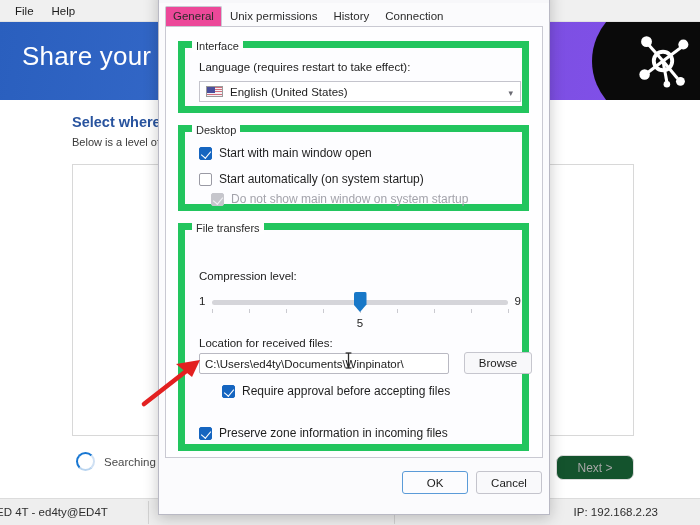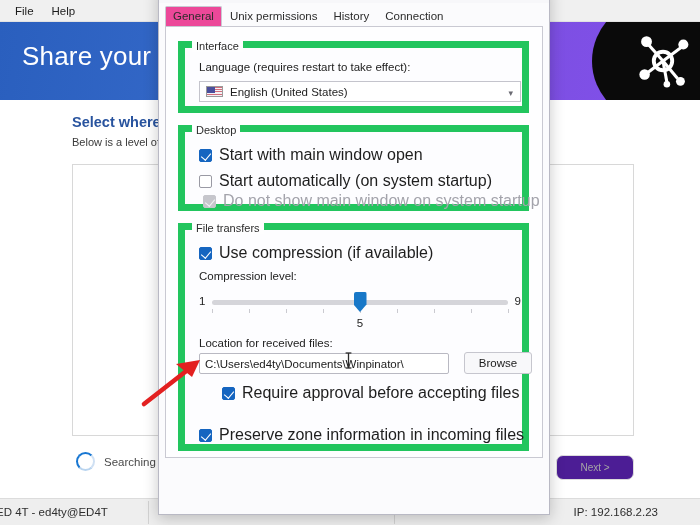--- a/index.html
+++ b/index.html
@@ -88,24 +88,24 @@
   }
   #status-text { font-size: 11.5px; color: #4a4a4a; white-space: nowrap; }
 
   #nav-row {
     position: absolute; left: 0; top: 348px; width: 700px; height: 34px;
   }
   .nav-btn {
     position: absolute; top: 7px;
     height: 25px; min-width: 78px;
     font-family: "Liberation Sans", sans-serif;
-    font-size: 10px;
+    font-size: 12px;
     border: 1px solid #dcdcdc;
     border-radius: 7px;
-    background: #4c1d95;
+    background: #14532d;
     color: #a6a6a6;
   }
   #btn-back { left: 462px; }
   #btn-next { left: 556px; }
 
   #statusbar {
     position: absolute; left: 0; top: 498px; width: 700px; height: 27px;
     background: #eeeeee;
     border-top: 1px solid #dcdcdc;
     display: flex; align-items: center;
@@ -266,21 +266,21 @@
     border: 1px solid #c6c6cc;
   }
   .cbox.disabled::after {
     content: "";
     position: absolute; left: 3px; top: 1.5px;
     width: 5px; height: 8px;
     border-right: 1.8px solid #f2f2f5;
     border-bottom: 1.8px solid #f2f2f5;
     transform: rotate(40deg);
   }
-  .cblabel { font-size: 16px; color: #1e1e1e; }
+  .cblabel { font-size: 12px; color: #1e1e1e; }
   .cblabel.dim { color: #a3a3ab; }
 
   
   #slider-wrap { position: absolute; left: 14px; top: 60px; width: 322px; height: 46px; }
   #slider-min, #slider-max {
     position: absolute; top: 5px;
     font-size: 11.5px; color: #1e1e1e;
   }
   #slider-min { left: 0px; }
   #slider-max { right: 0px; }
@@ -460,33 +460,29 @@
       <div class="cbrow" style="left:14px; top:14px;">
         <span class="cbox checked"></span>
         <span class="cblabel">Start with main window open</span>
       </div>
 
       <div class="cbrow" style="left:14px; top:40px;">
         <span class="cbox unchecked"></span>
         <span class="cblabel">Start automatically (on system startup)</span>
       </div>
 
-      <div class="cbrow" style="left:2px; top:60px;padding-left:16px;">
+      <div class="cbrow" style="left:10px; top:60px;padding-left:16px;">
         <span class="cbox disabled"></span>
         <span class="cblabel dim">Do not show main window on system startup</span>
       </div>
     </div>
 
     <div class="group" id="group-files">
       <div class="group-title">File transfers</div>
 
-      <div class="cbrow" style="left:14px; top:14px;">
-        <span class="cbox checked"></span>
-        <span class="cblabel">Use compression (if available)</span>
-      </div>
 
       <div class="field-label" style="left:14px; top:40px;">Compression level:</div>
 
       <div id="slider-wrap">
         <div id="slider-min">1</div>
         <div id="slider-max">9</div>
         <div id="slider-track"></div>
         <div id="slider-ticks">
             <i style="left: 0px;"></i>
             <i style="left: 37px;"></i>
@@ -513,20 +509,24 @@
         <span class="cbox checked"></span>
         <span class="cblabel">Require approval before accepting files</span>
       </div>
       <div class="cbrow" style="left:14px; top:196px;">
         <span class="cbox checked"></span>
         <span class="cblabel">Preserve zone information in incoming files</span>
       </div>
     </div>
   </div>
 
+  <div id="dialog-buttons">
+    <button class="dlg-btn" id="btn-ok">OK</button>
+    <button class="dlg-btn" id="btn-cancel">Cancel</button>
+  </div>
 </div>
 
 <svg id="annot-arrow" viewBox="0 0 66 50">
   <line x1="6" y1="46" x2="56" y2="7" stroke="#e32020" stroke-width="4.6" stroke-linecap="round"></line>
   <path d="M62 2 L38 6 L54 19 Z" fill="#e32020"></path>
 </svg>
 
 <svg id="text-caret" viewBox="0 0 9 19">
   <g stroke="#2c2c2c" stroke-width="1.3" fill="none">
     <line x1="4.5" y1="2" x2="4.5" y2="17"></line>

